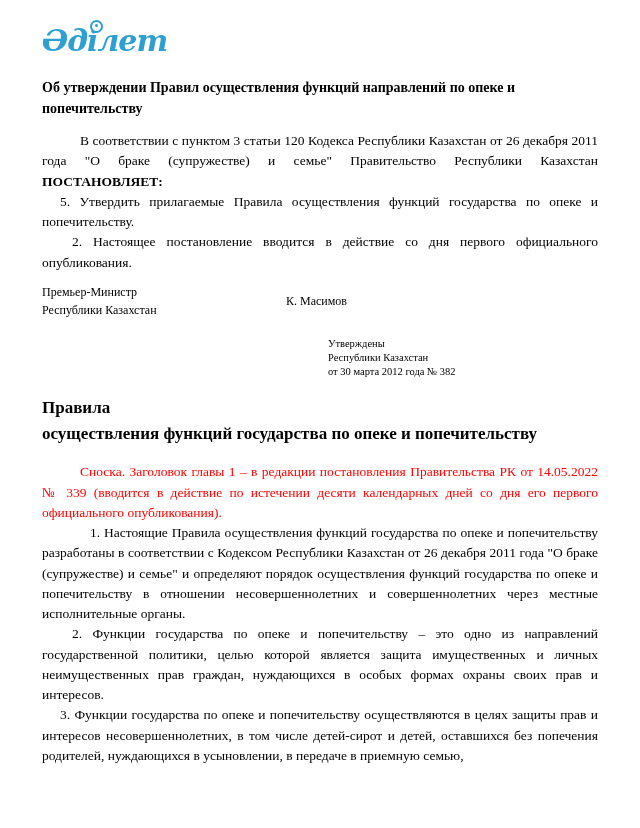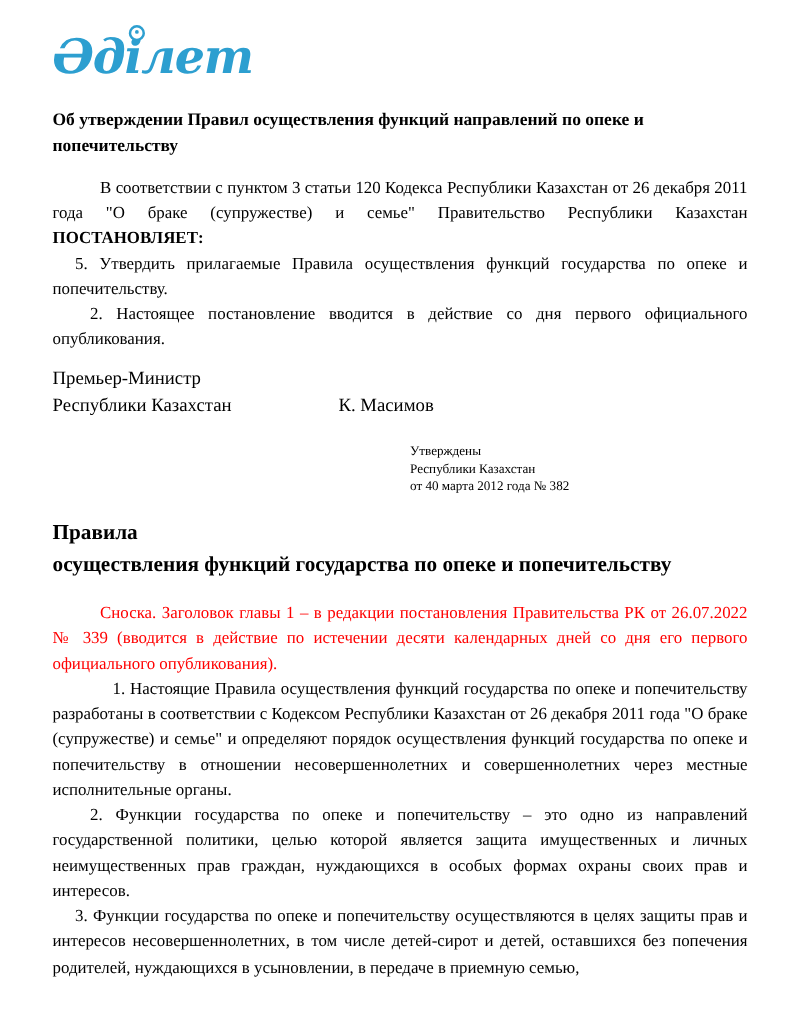--- a/index.html
+++ b/index.html
@@ -13,21 +13,21 @@
     font-family: "Liberation Serif", serif;
     color: #000000;
   }
   .page { padding: 24px 42px 0 42px; }
 
   
   .logo {
     font-family: "DejaVu Serif", serif;
     font-style: italic;
     font-weight: 700;
-    font-size: 38px;
+    font-size: 30px;
     line-height: 1.1;
     color: #2d9fd0;
     letter-spacing: -1px;
     user-select: none;
   }
   .logo-i { position: relative; display: inline-block; }
   .logo-i::after {
     content: ""; position: absolute; top: -4px; left: 3px;
     width: 9px; height: 9px; border: 2px solid #2d9fd0;
     border-radius: 50%; background: #ffffff; z-index: 0;
@@ -51,23 +51,23 @@
     text-align: justify; margin: 0;
   }
   .ind-18 { text-indent: 18px; }
   .ind-30 { text-indent: 30px; }
   .ind-38 { text-indent: 38px; }
   .ind-48 { text-indent: 48px; }
   .bold { font-weight: 700; }
 
   
   .signature {
-    display: flex; justify-content: space-between; align-items: flex-end;
+    display: flex; justify-content: space-between; align-items: center;
     width: 305px; margin-top: 10px;
-    font-size: 15px; line-height: 1.5;
+    font-size: 12px; line-height: 1.5;
   }
 
   
   .approval {
     width: 210px; margin: 18px 60px 0 auto;
     font-size: 10.5px; line-height: 1.35;
   }
 
   
   .rules-heading {
@@ -100,27 +100,27 @@
     <div>
       <div>Премьер-Министр</div>
       <div>Республики Казахстан</div>
     </div>
     <div>К. Масимов</div>
   </div>
 
   <div class="approval">
     <div>Утверждены</div>
     <div>Республики Казахстан</div>
-    <div>от 40 марта 2012 года № 382</div>
+    <div>от 30 марта 2012 года № 382</div>
   </div>
 
   <div class="rules-heading">
     <div>Правила</div>
     <div>осуществления функций государства по опеке и попечительству</div>
   </div>
 
-  <p class="para ind-38 footnote">Сноска. Заголовок главы 1 – в редакции постановления Правительства РК от 26.07.2022 № 339 (вводится в действие по истечении десяти календарных дней со дня его первого официального опубликования).</p>
+  <p class="para ind-38 footnote">Сноска. Заголовок главы 1 – в редакции постановления Правительства РК от 14.05.2022 № 339 (вводится в действие по истечении десяти календарных дней со дня его первого официального опубликования).</p>
 
   <p class="para ind-48">1. Настоящие Правила осуществления функций государства по опеке и попечительству разработаны в соответствии с Кодексом Республики Казахстан от 26 декабря 2011 года "О браке (супружестве) и семье" и определяют порядок осуществления функций государства по опеке и попечительству в отношении несовершеннолетних и совершеннолетних через местные исполнительные органы.</p>
   <p class="para ind-30">2. Функции государства по опеке и попечительству – это одно из направлений государственной политики, целью которой является защита имущественных и личных неимущественных прав граждан, нуждающихся в особых формах охраны своих прав и интересов.</p>
   <p class="para ind-18">3. Функции государства по опеке и попечительству осуществляются в целях защиты прав и интересов несовершеннолетних, в том числе детей-сирот и детей, оставшихся без попечения родителей, нуждающихся в усыновлении, в передаче в приемную семью,</p>
 
 </div>
 
 </body></html>

